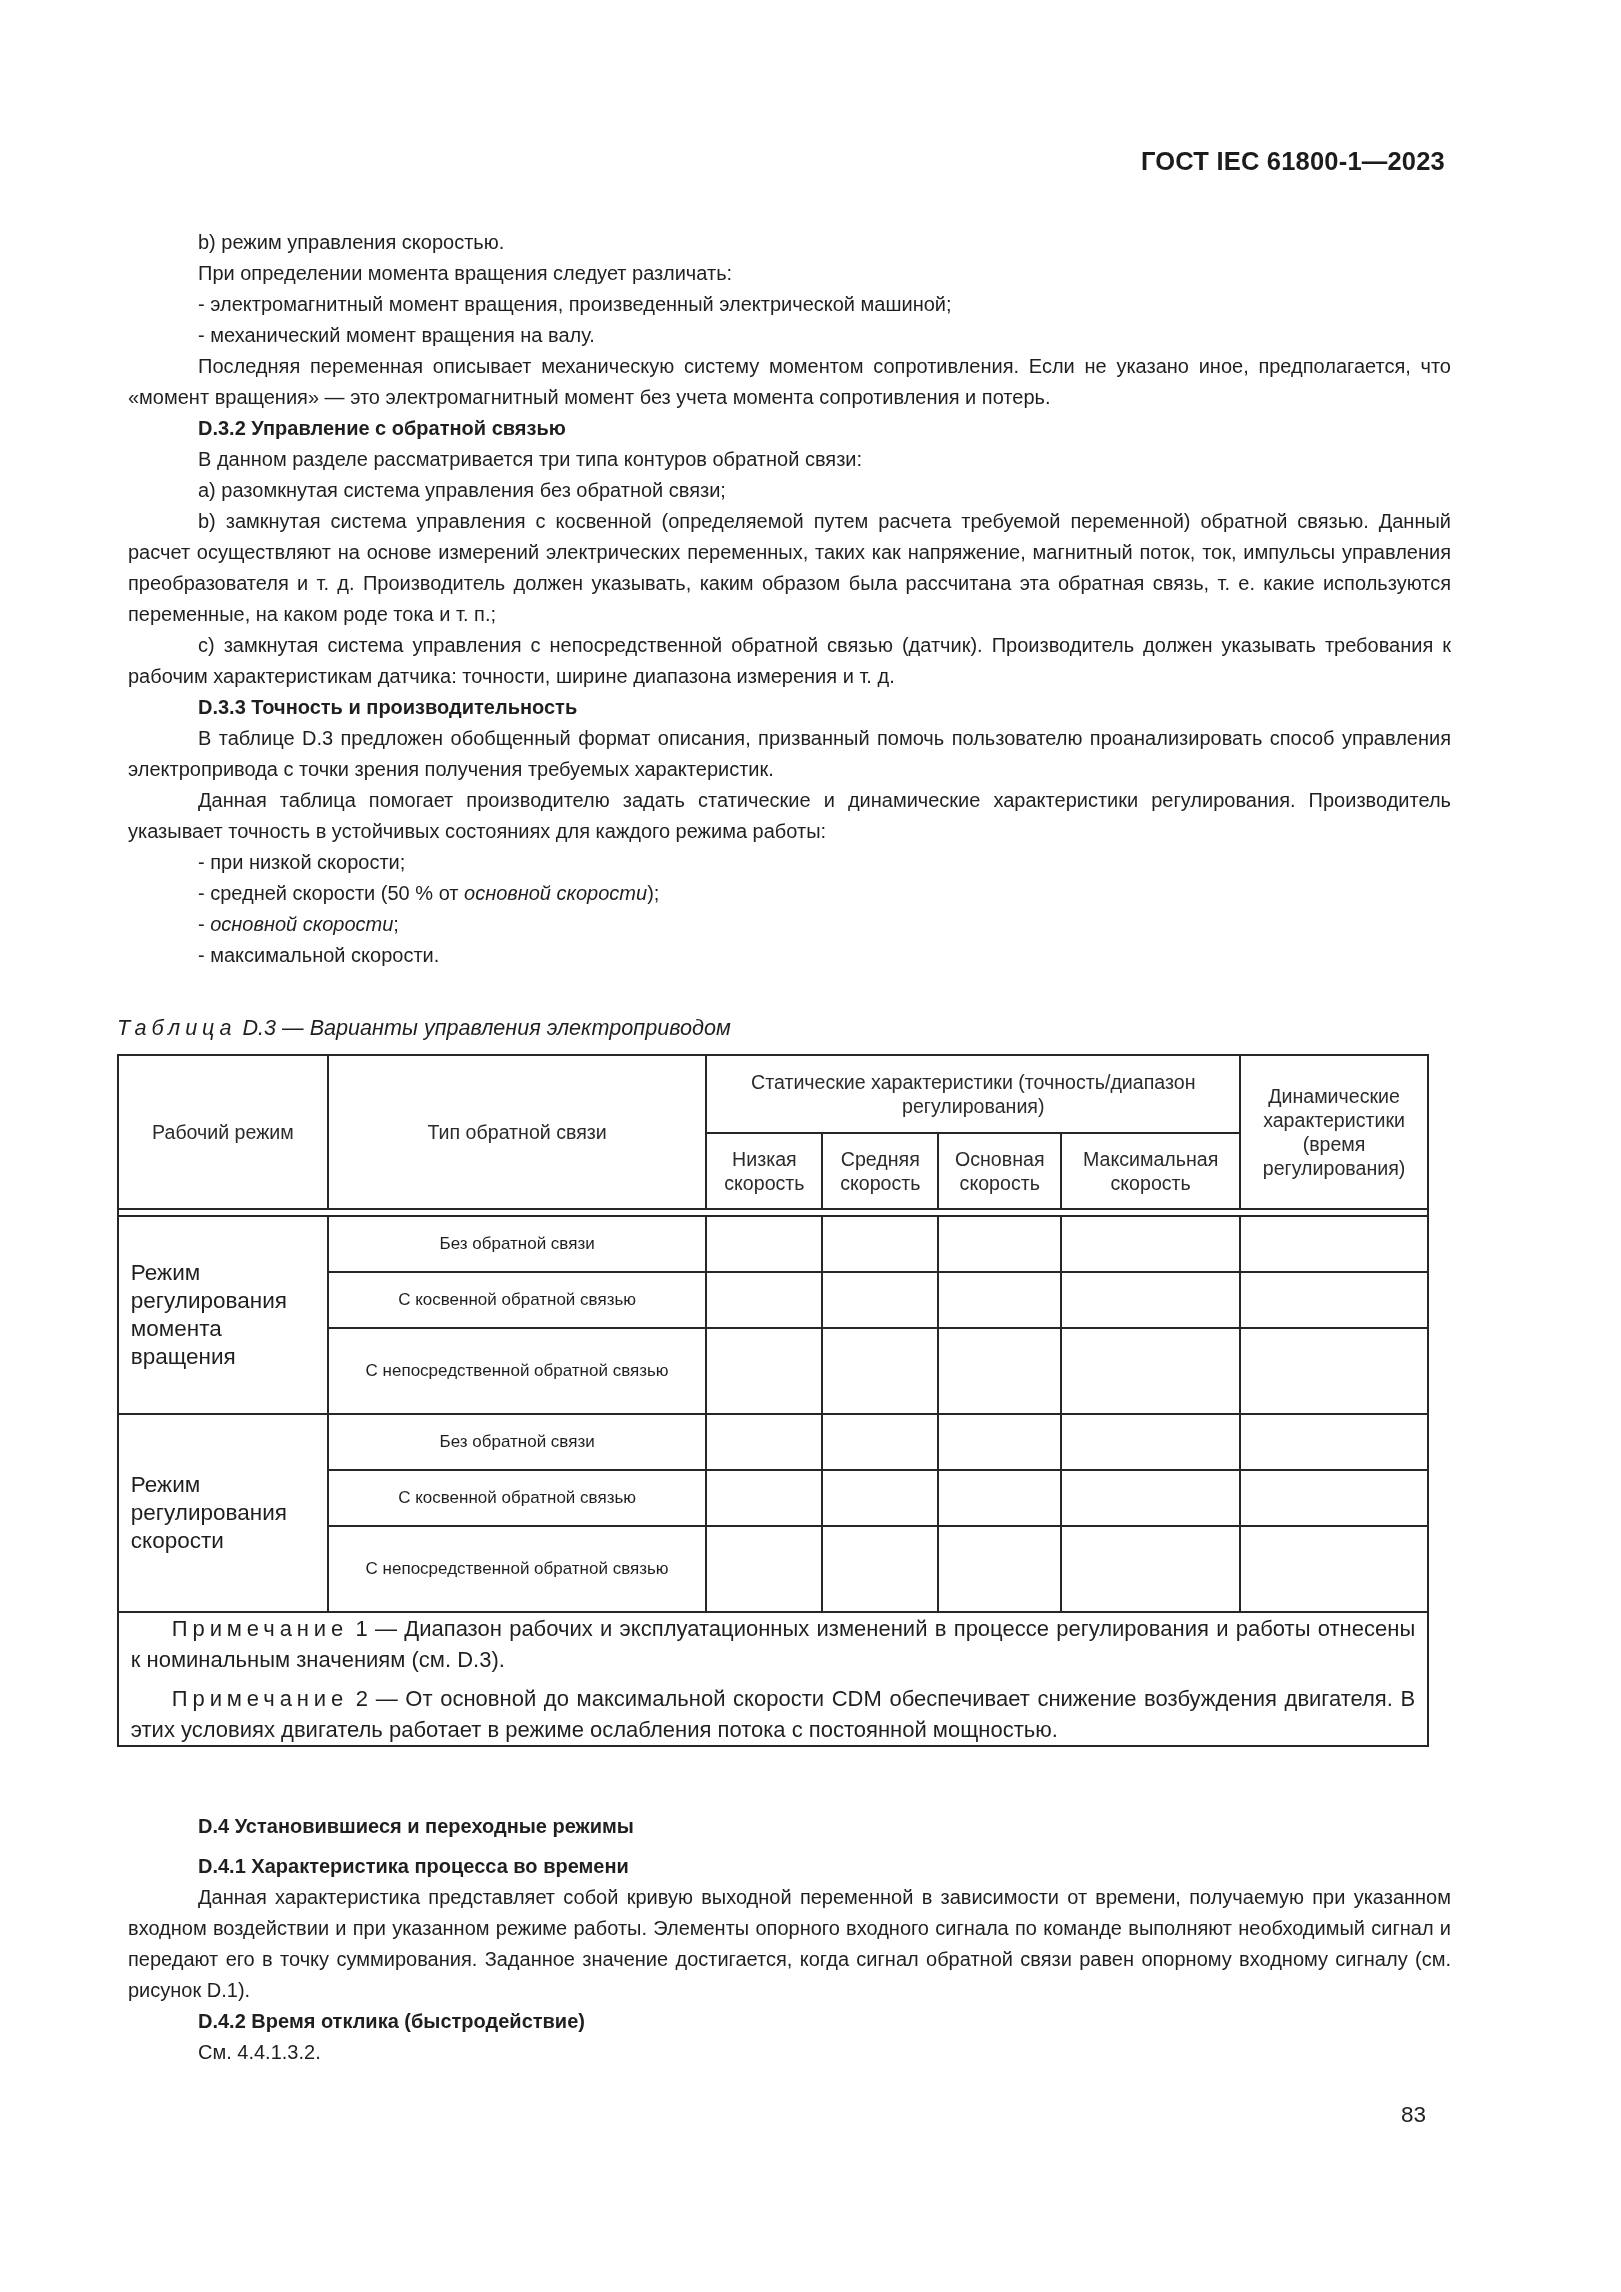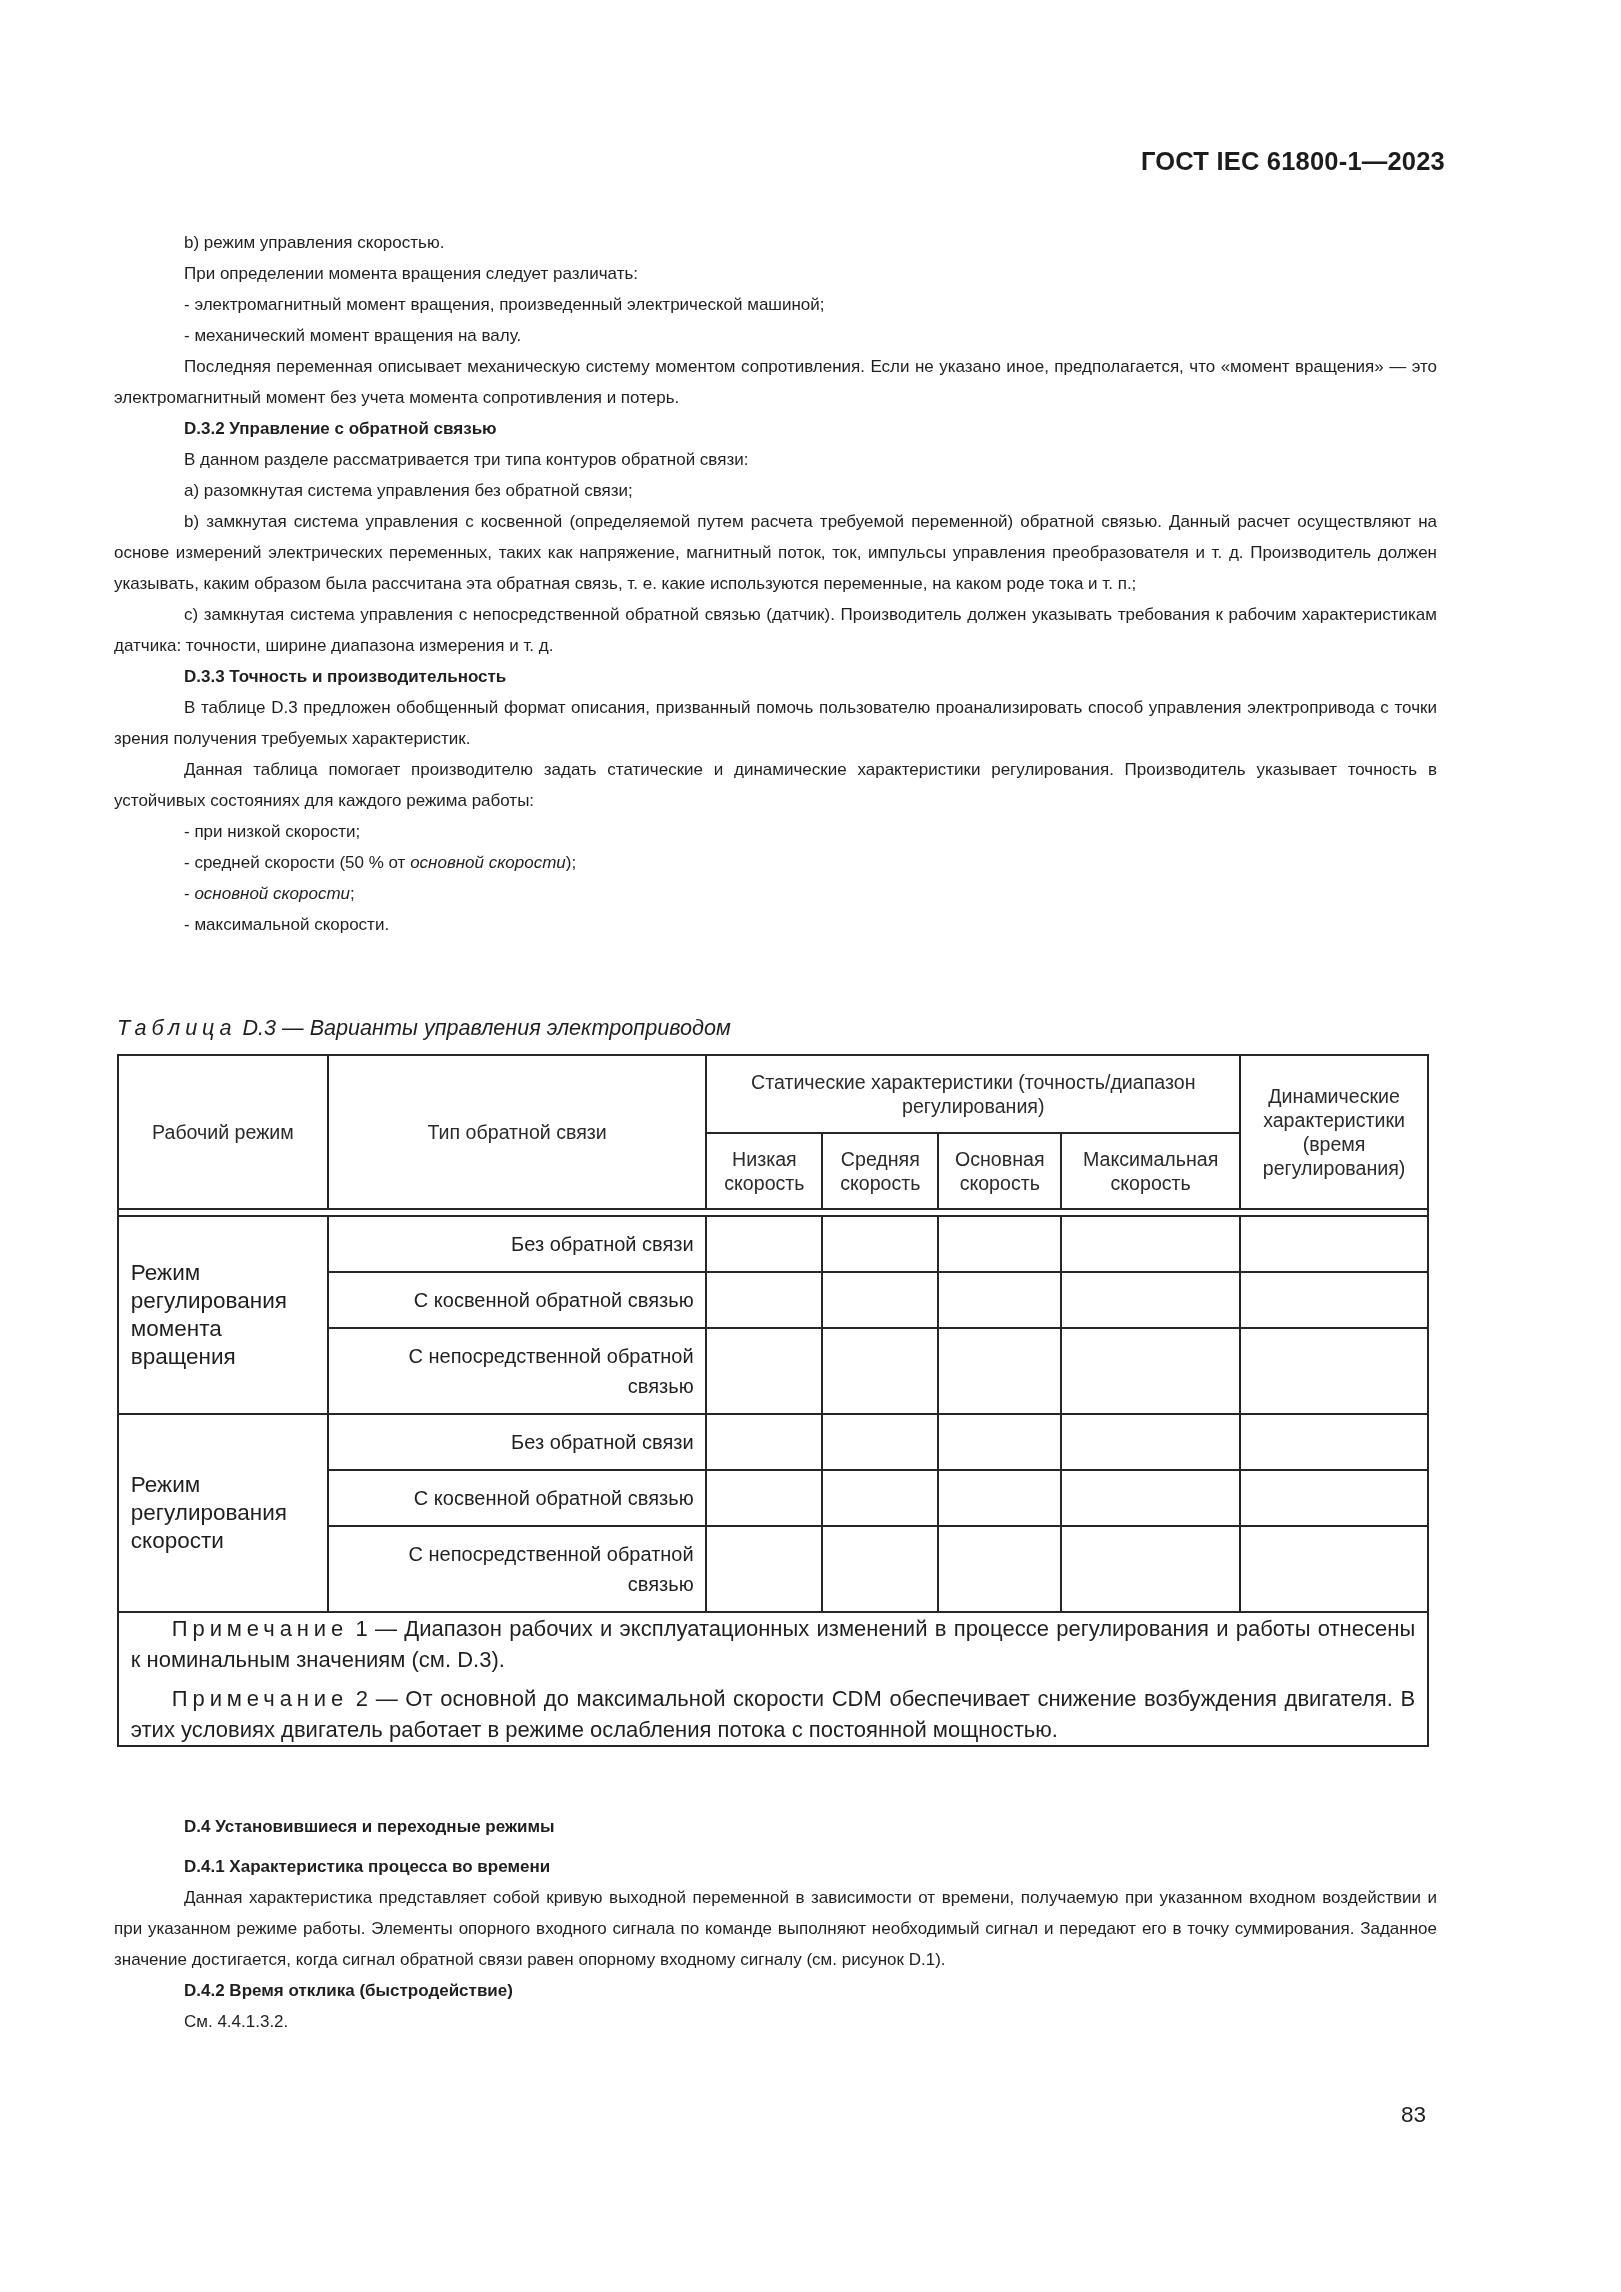--- a/index.html
+++ b/index.html
@@ -1,32 +1,32 @@
 <!DOCTYPE html>
 <html><head>
 <meta charset="utf-8">
 <style>
   html, body { margin: 0; padding: 0; background: #ffffff; }
   body { width: 1621px; height: 2293px; position: relative; overflow: hidden;
          font-family: "Liberation Sans", "DejaVu Sans", sans-serif; color: #1f1f1f; }
   .page-header { position: absolute; top: 147px; right: 176px; font-size: 25.5px; font-weight: bold; color: #1c1c1c; letter-spacing: 0.2px; }
-  .body-text { position: absolute; left: 114px; width: 1323px; font-size: 17px; line-height: 31px; }
+  .body-text { position: absolute; left: 128px; width: 1323px; font-size: 20px; line-height: 31px; }
   .p { margin: 0; text-align: justify; text-indent: 70px; }
   .p.left { text-align: left; }
   .h { margin: 0; font-weight: bold; text-indent: 70px; }
   i { font-style: italic; }
   .block1 { top: 227px; }
   .caption { position: absolute; left: 117px; top: 1013px; font-size: 21.6px; line-height: 29px; font-style: italic; }
   .spaced { letter-spacing: 4.9px; }
   table.t { position: absolute; left: 117px; top: 1054px; width: 1312px; border-collapse: collapse; font-size: 20.6px; line-height: 25.5px; }
   table.t td { border: 2.9px solid #262626; padding: 0 11.8px; vertical-align: middle; }
   .hdr td { text-align: center; color: #2b2b2b; font-size: 19.6px; line-height: 24px; }
   .hdr-sep td { height: 4.9px; padding: 0; border-left: 2.9px solid #262626; border-right: 2.9px solid #262626; border-top: 2px solid #262626; border-bottom: 2px solid #262626;}
   td.mode { text-align: left; font-size: 22.5px; line-height: 28px; padding-left: 13.7px; border-radius: 22px; }
-  td.fb { text-align: right; font-size: 20px; line-height: 30px; padding-left: 13.7px; }
+  td.fb { text-align: center; font-size: 17px; line-height: 30px; padding-left: 13.7px; }
   td.notes { padding: 9.8px 14.7px 11.8px 14.7px; font-size: 22px; line-height: 31px; text-align: justify; }
   .note { margin: 0 0 7.8px 0; text-indent: 41px; }
   .note:last-child { margin-bottom: 0; }
   .block2 { top: 1811px; }
   .h.d4 { margin-bottom: 8.8px; }
   .page-number { position: absolute; left: 1401px; top: 2069px; font-size: 22.5px; margin-top: 33px; }
 </style>
 </head>
 <body>
 

